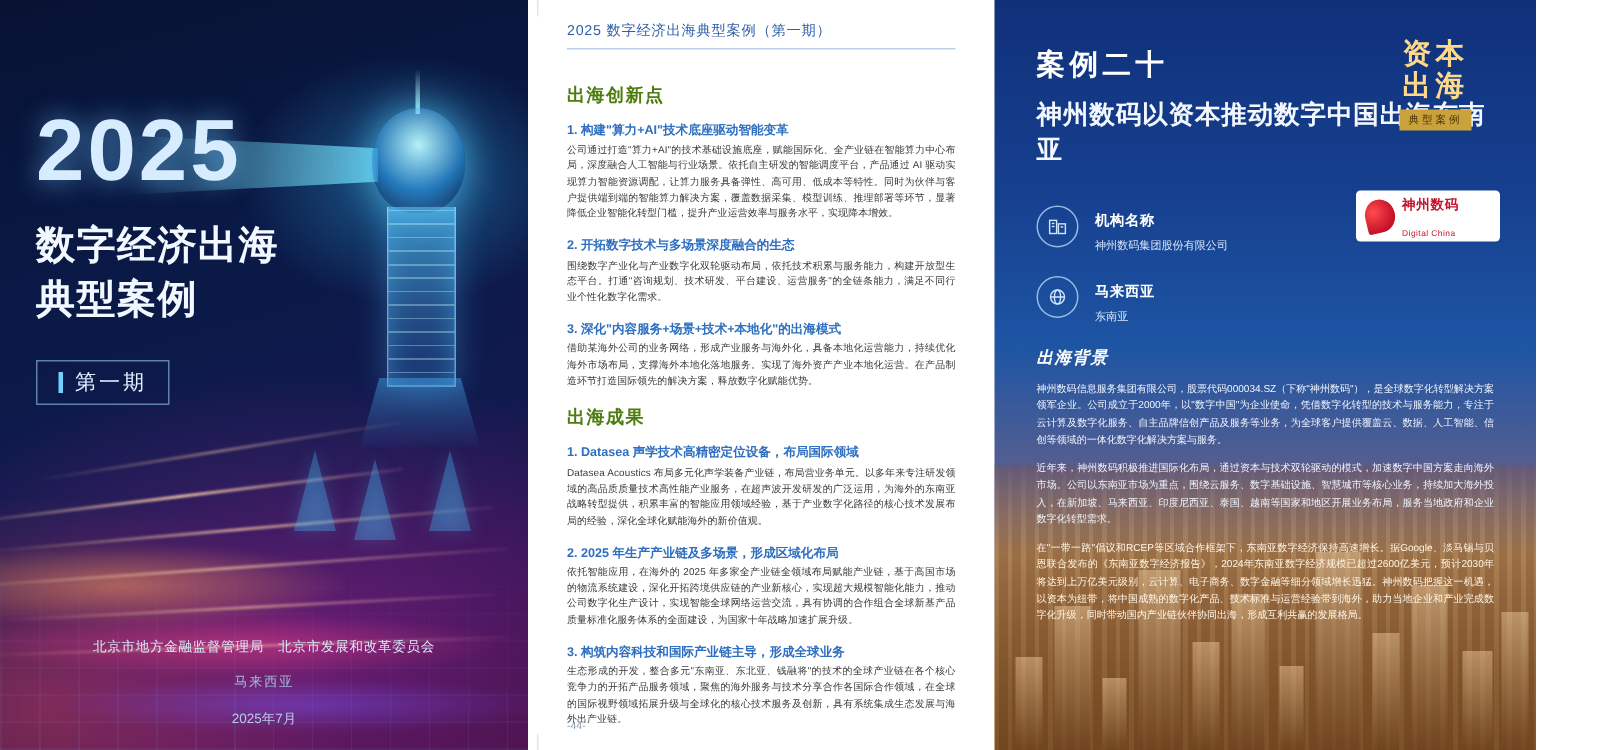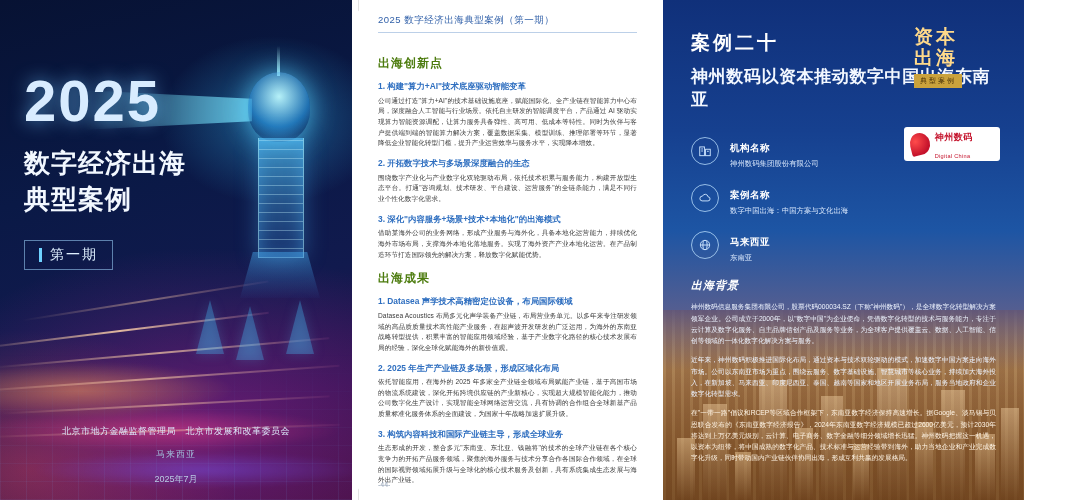--- a/index.html
+++ b/index.html
@@ -136,21 +136,21 @@
   }
   .case-photo i{
     position:absolute;bottom:0;display:block;background:linear-gradient(180deg,rgba(255,225,175,.45),rgba(90,50,20,.55));
   }
   .case-head{
     position:relative;padding:30px 28px 0 28px;color:#ffffff;
   }
   .case-no{font-size:19px;font-weight:700;letter-spacing:3px;}
   .case-title{margin-top:9px;font-size:17px;font-weight:700;letter-spacing:.6px;color:#f3f8ff;}
   .zbch{
-    position:absolute;right:24px;top:26px;width:86px;text-align:left;color:#ffd98a;
+    position:absolute;right:24px;top:26px;width:86px;text-align:center;color:#ffd98a;
   }
   .zbch .l1,.zbch .l2{font-size:19px;font-weight:700;letter-spacing:3px;line-height:1.12;}
   .zbch .stamp{
     display:inline-block;margin-top:4px;background:#caa23c;color:#4a3208;
     font-size:7px;letter-spacing:2px;padding:2px 6px;
   }
   .case-body{position:relative;padding:26px 28px 0 28px;}
   .info-row{display:flex;align-items:flex-start;gap:11px;margin-bottom:15px;}
   .info-ic{
     flex:0 0 auto;width:26px;height:26px;border-radius:50%;
@@ -323,31 +323,20 @@
             <line x1="5.5" y1="12" x2="8.5" y2="12"></line>
             <line x1="15.5" y1="12.5" x2="18.5" y2="12.5"></line>
           </svg>
         </span>
         <span class="info-txt">
           <span class="k">机构名称</span>
           <div class="v">神州数码集团股份有限公司</div>
         </span>
       </div>
 
-      <div class="info-row">
-        <span class="info-ic">
-          <svg viewBox="0 0 24 24" fill="none" stroke="#cfe6ff" stroke-width="1.6">
-            <path d="M7 17h10a3.5 3.5 0 0 0 .3-7 5 5 0 0 0-9.6-1.2A3.6 3.6 0 0 0 7 17z"></path>
-          </svg>
-        </span>
-        <span class="info-txt">
-          <span class="k">案例名称</span>
-          <div class="v">数字中国出海：中国方案与文化出海</div>
-        </span>
-      </div>
 
       <div class="info-row">
         <span class="info-ic">
           <svg viewBox="0 0 24 24" fill="none" stroke="#cfe6ff" stroke-width="1.6">
             <circle cx="12" cy="12" r="8"></circle>
             <ellipse cx="12" cy="12" rx="3.6" ry="8"></ellipse>
             <line x1="4" y1="12" x2="20" y2="12"></line>
           </svg>
         </span>
         <span class="info-txt">

